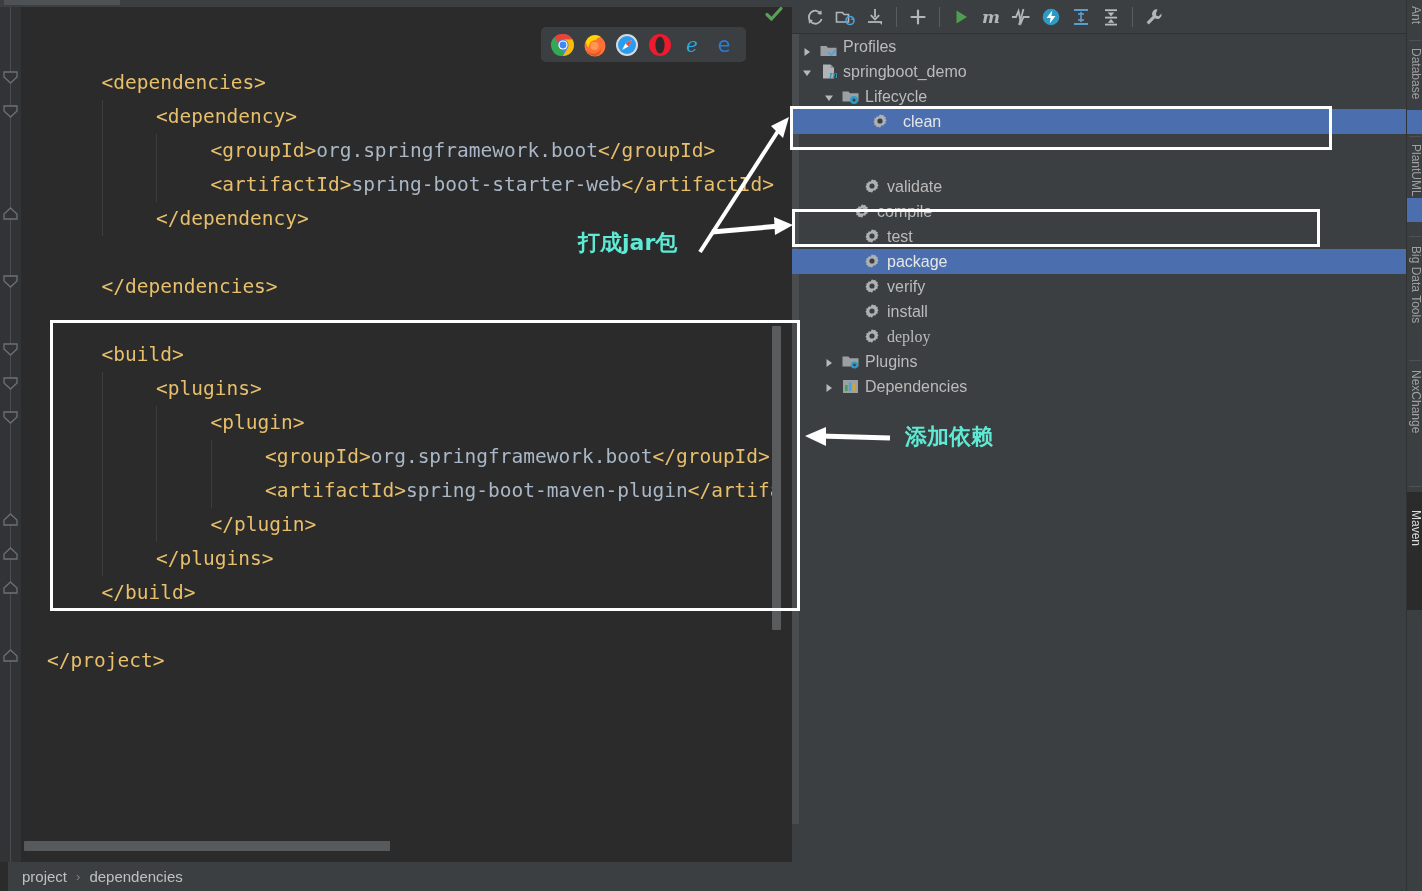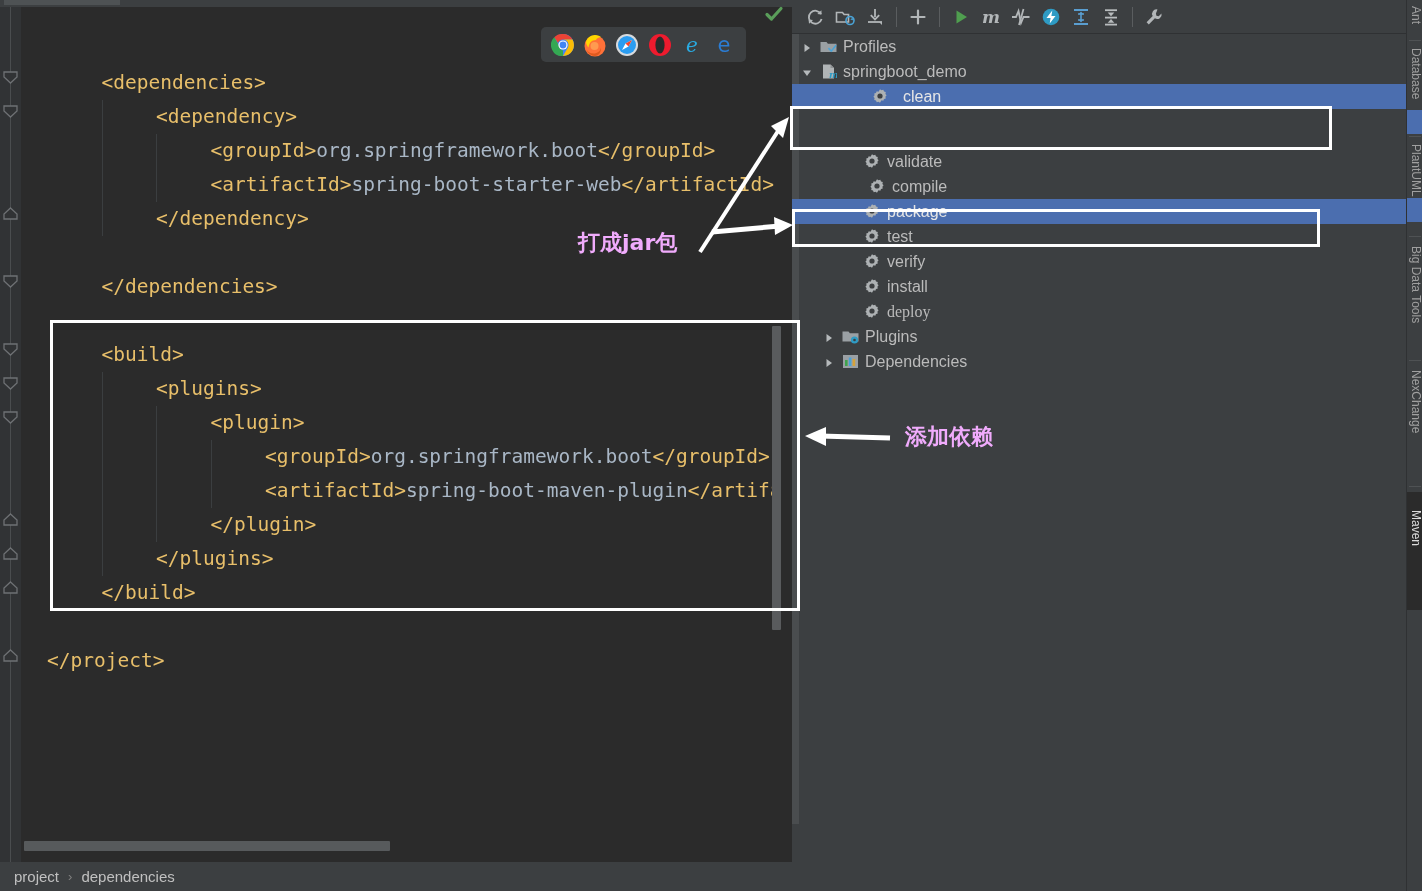--- a/index.html
+++ b/index.html
@@ -86,21 +86,21 @@
   #browser-bar {
     position:absolute; left:541px; top:27px; width:205px; height:35px;
     background:#3c3f41; border-radius:5px;
     display:flex; align-items:center; justify-content:space-around;
     padding:0 6px;
   }
   #browser-bar .bicon { width:24px; height:24px; display:block; }
 
   
   #breadcrumb {
-    position:absolute; left:0; top:862px; width:792px; height:29px;
+    position:absolute; left:8px; top:862px; width:792px; height:29px;
     background:#3c3f41; display:flex; align-items:center; padding-left:14px;
     font-family:"Liberation Sans", sans-serif; font-size:15px; color:#bbbbbb;
   }
   #breadcrumb .crumb { color:#c0c0c0; }
   #breadcrumb .sep { color:#808080; margin:0 9px; font-size:13px; }
 
   
   #maven-pane {
     position:absolute; left:792px; top:0; width:614px; height:891px;
     background:#3c3f41;
@@ -149,21 +149,21 @@
   .stripe-sep { position:absolute; left:2px; width:12px; height:1px; background:#4f5254; }
   #stripe-marker-1 { position:absolute; left:0; top:110px; width:16px; height:24px; background:#4b6eaf; }
   #stripe-marker-2 { position:absolute; left:0; top:198px; width:16px; height:24px; background:#4b6eaf; }
   #stripe-active-bg { position:absolute; left:0; top:492px; width:16px; height:118px; background:#2b2b2b; }
 
   
   #overlay { position:absolute; left:0; top:0; width:1422px; height:891px; pointer-events:none; }
   .ann-text {
     position:absolute;
     font-family:"DejaVu Sans","Liberation Sans",sans-serif;
-    font-weight:bold; color:#f0abfc;
+    font-weight:bold; color:#5eead4;
   }
   .hl-box {
     position:absolute; border:3px solid #ffffff;
   }
 </style>
 </head>
 <body>
 
 <div id="root">
 
@@ -377,80 +377,91 @@
         <div class="tb-btn">
           <svg width="20" height="20" viewBox="0 0 20 20">
             <path d="M13.5 2.5 a4.4 4.4 0 0 0 -4.8 6.6 L2.6 15.2 l2.2 2.2 l6.1 -6.1 a4.4 4.4 0 0 0 6.6 -4.8 l-2.8 2.8 l-2.3 -0.5 l-0.5 -2.3 z" fill="#b2b6b8"></path>
           </svg>
         </div>
       </div>
     <div id="maven-vscroll">
         <div class="thumb"></div>
       </div>
     <div id="maven-tree">
-        <div class="tree-row" style="padding-left: 10px;">
+        <div class="tree-row" style="padding-left: 10px; align-items: flex-end;">
           <span class="tw"><svg width="10" height="10" viewBox="0 0 10 10">
               <path d="M2.5 1 L8 5 L2.5 9 Z" fill="#b5b9bb"></path>
             </svg></span>
           <span class="tico"><svg width="17" height="17" viewBox="0 0 17 17">
               <path d="M0.5 4 h6 l1.4 1.7 h8.6 v8.3 h-16 z" fill="#9aa0a4"></path>
               <path d="M9 9.5 l2.2 2.4 l4.3 -5.2 l1.2 1.1 l-5.4 6.5 l-3.4 -3.5 z" fill="#4aa3d6"></path>
             </svg></span>
           <span class="tlabel">Profiles</span>
         </div>
         <div class="tree-row" style="padding-left: 10px;">
           <span class="tw"><svg width="10" height="10" viewBox="0 0 10 10">
               <path d="M1 2.5 L9 2.5 L5 8 Z" fill="#b5b9bb"></path>
             </svg></span>
           <span class="tico"><svg width="17" height="17" viewBox="0 0 17 17">
               <path d="M3 1.5 h7.5 l3.5 3.5 v10.5 h-11 z" fill="#b0b4b6"></path>
               <path d="M10.5 1.5 v3.5 h3.5 z" fill="#8d9194"></path>
               <text x="9" y="15" font-size="9" font-family="DejaVu Serif, serif" font-style="italic" font-weight="bold" fill="#2e9bc4">m</text>
             </svg></span>
           <span class="tlabel">springboot_demo</span>
         </div>
+        <div class="tree-row" style="padding-left: 32px;">
+          <span class="tw"><svg width="10" height="10" viewBox="0 0 10 10">
+              <path d="M1 2.5 L9 2.5 L5 8 Z" fill="#b5b9bb"></path>
+            </svg></span>
+          <span class="tico"><svg width="17" height="17" viewBox="0 0 17 17">
+              <path d="M0.5 3.5 h6 l1.4 1.7 h8.6 v8.3 h-16 z" fill="#9aa0a4"></path>
+              <circle cx="12" cy="12" r="4" fill="#2e9bc4"></circle>
+              <circle cx="12" cy="12" r="1.5" fill="#3c3f41"></circle>
+            </svg></span>
+          <span class="tlabel">Lifecycle</span>
+        </div>
         <div class="tree-row sel" style="padding-left: 54px; width: 614px; gap: 8px;">
           <span class="tw"></span>
           <span class="tico"><svg width="16" height="16" viewBox="0 0 16 16">
               <path d="M8 1.2 l1.5 1.1 l1.8 -0.5 l0.7 1.7 l1.8 0.6 l-0.4 1.8 l1.2 1.4 l-1.2 1.4 l0.4 1.8 l-1.8 0.6 l-0.7 1.7 l-1.8 -0.5 L8 14.8 l-1.5 -1.1 l-1.8 0.5 l-0.7 -1.7 l-1.8 -0.6 l0.4 -1.8 L1.4 8.7 l1.2 -1.4 l-0.4 -1.8 l1.8 -0.6 l0.7 -1.7 l1.8 0.5 z" fill="#adb1b3"></path>
               <circle cx="8" cy="8" r="2.6" fill="#3c3f41"></circle>
             </svg></span>
           <span class="tlabel">clean</span>
         </div>
         <div class="tree-row" style="padding-left: 54px; margin-top: 40px;">
           <span class="tw"></span>
           <span class="tico"><svg width="16" height="16" viewBox="0 0 16 16">
               <path d="M8 1.2 l1.5 1.1 l1.8 -0.5 l0.7 1.7 l1.8 0.6 l-0.4 1.8 l1.2 1.4 l-1.2 1.4 l0.4 1.8 l-1.8 0.6 l-0.7 1.7 l-1.8 -0.5 L8 14.8 l-1.5 -1.1 l-1.8 0.5 l-0.7 -1.7 l-1.8 -0.6 l0.4 -1.8 L1.4 8.7 l1.2 -1.4 l-0.4 -1.8 l1.8 -0.6 l0.7 -1.7 l1.8 0.5 z" fill="#adb1b3"></path>
               <circle cx="8" cy="8" r="2.6" fill="#3c3f41"></circle>
             </svg></span>
           <span class="tlabel">validate</span>
         </div>
-        <div class="tree-row" style="padding-left: 59px;">
+        <div class="tree-row" style="padding-left: 44px;">
           <span class="tw"></span>
           <span class="tico"><svg width="16" height="16" viewBox="0 0 16 16">
               <path d="M8 1.2 l1.5 1.1 l1.8 -0.5 l0.7 1.7 l1.8 0.6 l-0.4 1.8 l1.2 1.4 l-1.2 1.4 l0.4 1.8 l-1.8 0.6 l-0.7 1.7 l-1.8 -0.5 L8 14.8 l-1.5 -1.1 l-1.8 0.5 l-0.7 -1.7 l-1.8 -0.6 l0.4 -1.8 L1.4 8.7 l1.2 -1.4 l-0.4 -1.8 l1.8 -0.6 l0.7 -1.7 l1.8 0.5 z" fill="#adb1b3"></path>
               <circle cx="8" cy="8" r="2.6" fill="#3c3f41"></circle>
             </svg></span>
           <span class="tlabel">compile</span>
         </div>
+        <div class="tree-row" style="padding-left: 54px;">
+          <span class="tw"></span>
+          <span class="tico"><svg width="16" height="16" viewBox="0 0 16 16">
+              <path d="M8 1.2 l1.5 1.1 l1.8 -0.5 l0.7 1.7 l1.8 0.6 l-0.4 1.8 l1.2 1.4 l-1.2 1.4 l0.4 1.8 l-1.8 0.6 l-0.7 1.7 l-1.8 -0.5 L8 14.8 l-1.5 -1.1 l-1.8 0.5 l-0.7 -1.7 l-1.8 -0.6 l0.4 -1.8 L1.4 8.7 l1.2 -1.4 l-0.4 -1.8 l1.8 -0.6 l0.7 -1.7 l1.8 0.5 z" fill="#adb1b3"></path>
+              <circle cx="8" cy="8" r="2.6" fill="#3c3f41"></circle>
+            </svg></span>
+          <span class="tlabel">test</span>
+        </div>
         <div class="tree-row sel" style="padding-left: 54px; width: 614px;">
           <span class="tw"></span>
           <span class="tico"><svg width="16" height="16" viewBox="0 0 16 16">
               <path d="M8 1.2 l1.5 1.1 l1.8 -0.5 l0.7 1.7 l1.8 0.6 l-0.4 1.8 l1.2 1.4 l-1.2 1.4 l0.4 1.8 l-1.8 0.6 l-0.7 1.7 l-1.8 -0.5 L8 14.8 l-1.5 -1.1 l-1.8 0.5 l-0.7 -1.7 l-1.8 -0.6 l0.4 -1.8 L1.4 8.7 l1.2 -1.4 l-0.4 -1.8 l1.8 -0.6 l0.7 -1.7 l1.8 0.5 z" fill="#adb1b3"></path>
               <circle cx="8" cy="8" r="2.6" fill="#3c3f41"></circle>
             </svg></span>
           <span class="tlabel">package</span>
-        </div>
-        <div class="tree-row" style="padding-left: 54px;">
-          <span class="tw"></span>
-          <span class="tico"><svg width="16" height="16" viewBox="0 0 16 16">
-              <path d="M8 1.2 l1.5 1.1 l1.8 -0.5 l0.7 1.7 l1.8 0.6 l-0.4 1.8 l1.2 1.4 l-1.2 1.4 l0.4 1.8 l-1.8 0.6 l-0.7 1.7 l-1.8 -0.5 L8 14.8 l-1.5 -1.1 l-1.8 0.5 l-0.7 -1.7 l-1.8 -0.6 l0.4 -1.8 L1.4 8.7 l1.2 -1.4 l-0.4 -1.8 l1.8 -0.6 l0.7 -1.7 l1.8 0.5 z" fill="#adb1b3"></path>
-              <circle cx="8" cy="8" r="2.6" fill="#3c3f41"></circle>
-            </svg></span>
-          <span class="tlabel">test</span>
         </div>
         <div class="tree-row" style="padding-left: 54px;">
           <span class="tw"></span>
           <span class="tico"><svg width="16" height="16" viewBox="0 0 16 16">
               <path d="M8 1.2 l1.5 1.1 l1.8 -0.5 l0.7 1.7 l1.8 0.6 l-0.4 1.8 l1.2 1.4 l-1.2 1.4 l0.4 1.8 l-1.8 0.6 l-0.7 1.7 l-1.8 -0.5 L8 14.8 l-1.5 -1.1 l-1.8 0.5 l-0.7 -1.7 l-1.8 -0.6 l0.4 -1.8 L1.4 8.7 l1.2 -1.4 l-0.4 -1.8 l1.8 -0.6 l0.7 -1.7 l1.8 0.5 z" fill="#adb1b3"></path>
               <circle cx="8" cy="8" r="2.6" fill="#3c3f41"></circle>
             </svg></span>
           <span class="tlabel">verify</span>
         </div>
         <div class="tree-row" style="padding-left: 54px;">

